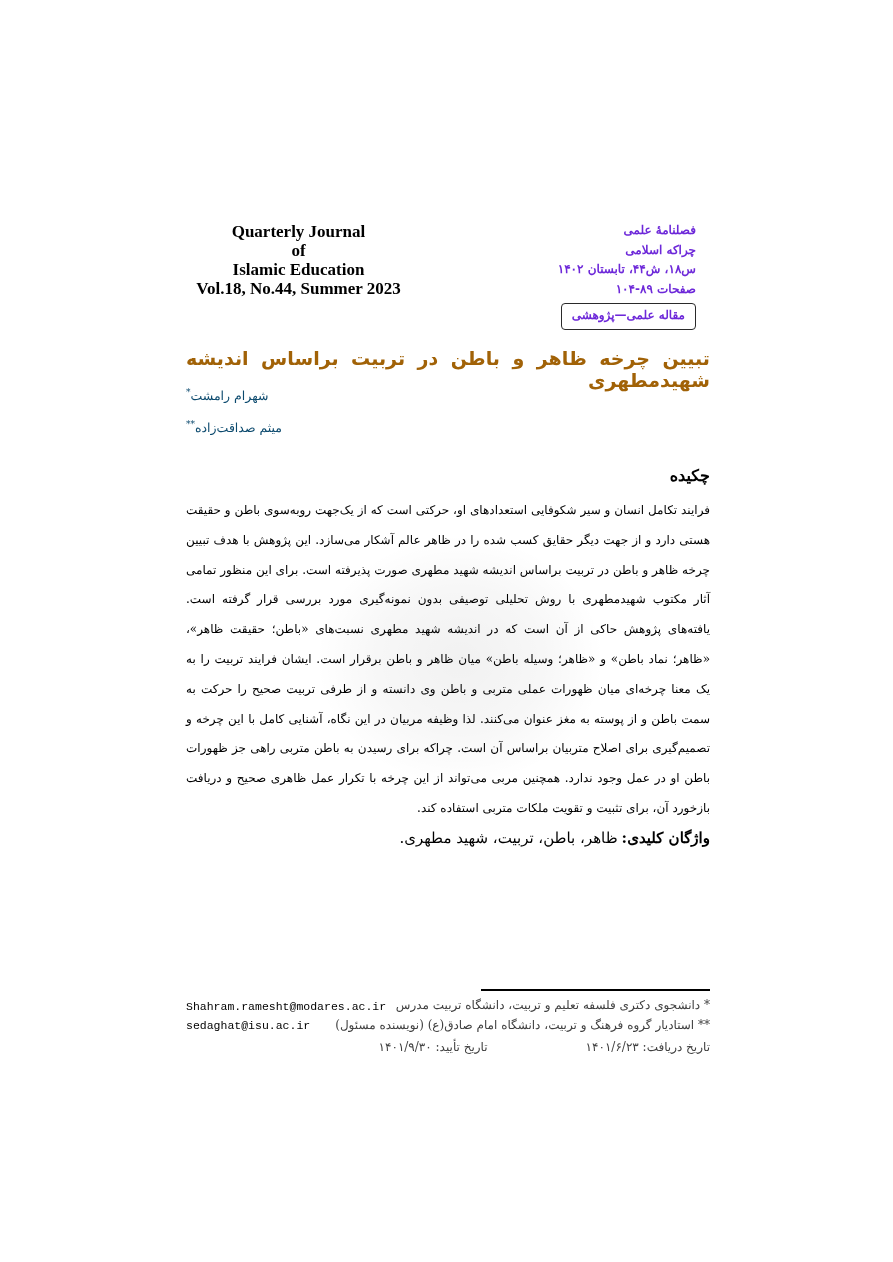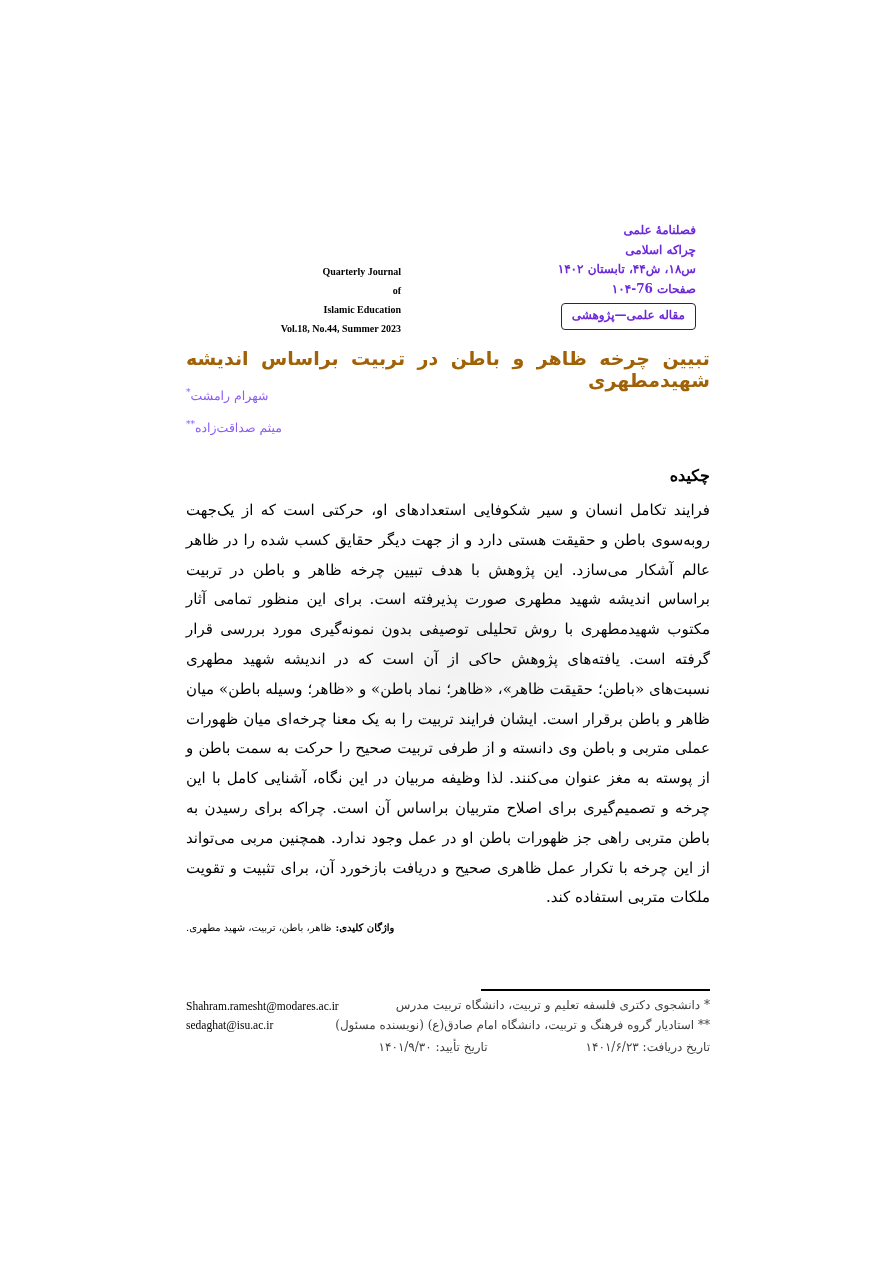--- a/index.html
+++ b/index.html
@@ -20,27 +20,26 @@
     width: 300px; height: 260px;
     background: radial-gradient(ellipse at center, rgba(0,0,0,0.055) 0%, rgba(0,0,0,0.03) 40%, rgba(0,0,0,0) 68%);
     pointer-events: none;
   }
 
   
   .header-en {
     position: absolute;
     left: 196px; top: 222px;
     width: 205px;
-    text-align: right;
+    text-align: center;
     font-family: "Liberation Serif", serif;
     font-weight: bold;
-    font-size: 10px;
+    font-size: 17px;
     line-height: 19px;
     color: #000;
-    margin-top: 40px;
   }
 
   
   .header-fa {
     position: absolute;
     right: 197px; top: 221px;
     width: 260px;
     direction: rtl;
     text-align: right;
     font-weight: bold;
@@ -74,64 +73,64 @@
   }
 
   
   .authors {
     position: absolute;
     left: 186px; top: 384px;
     width: 524px;
     direction: rtl;
     text-align: left;
     font-size: 12.5px;
-    color: #8b5cf6;
+    color: #0c4a6e;
   }
   .author { margin-bottom: 12px; line-height: 17px; }
   .author .mark { font-size: 9px; }
 
   
   .abstract-block {
     position: absolute;
     left: 186px; top: 466px;
     width: 524px;
     direction: rtl;
     color: #000;
   }
   .abstract-heading {
     margin: 0;
     font-size: 16px;
     font-weight: bold;
     text-align: right;
   }
   .abstract-text {
     margin: 11px 0 0 0;
+    font-size: 12px;
+    line-height: 29.8px;
+    text-align: justify;
+  }
+  .keywords {
+    margin: 0;
     font-size: 15px;
     line-height: 29.8px;
-    text-align: justify;
-  }
-  .keywords {
-    margin: 0;
-    font-size: 10px;
-    line-height: 29.8px;
-    text-align: left;
+    text-align: right;
   }
   .kw-label { margin-left: 4px; }
 
   
   .footnote-rule {
     position: absolute;
     right: 183px; top: 989px;
     width: 229px; height: 2px;
     background: #000;
   }
   .emails {
     position: absolute;
     left: 186px; top: 997px;
-    font-family: Liberation Serif, serif;
+    font-family: Liberation Mono, monospace;
     font-size: 11.5px;
     line-height: 19px;
     color: #000;
   }
   .fa-footnotes {
     position: absolute;
     right: 183px; top: 996px;
     width: 524px;
     direction: rtl;
     text-align: right;
@@ -158,21 +157,21 @@
     <div>Quarterly Journal</div>
     <div>of</div>
     <div>Islamic Education</div>
     <div>Vol.18, No.44, Summer 2023</div>
   </div>
 
   <div class="header-fa">
     <div>فصلنامهٔ علمی</div>
     <div>چراکه اسلامی</div>
     <div>س۱۸، ش۴۴، تابستان ۱۴۰۲</div>
-    <div>صفحات 76-۱۰۴</div>
+    <div>صفحات ۸۹-۱۰۴</div>
     <div class="badge">مقاله علمی—پژوهشی</div>
   </div>
 
   <h1 class="title">تبیین چرخه ظاهر و باطن در تربیت براساس اندیشه شهیدمطهری</h1>
 
   <div class="authors">
     <div class="author">
       <span>شهرام رامشت</span><sup class="mark">*</sup>
     </div>
     <div class="author">

